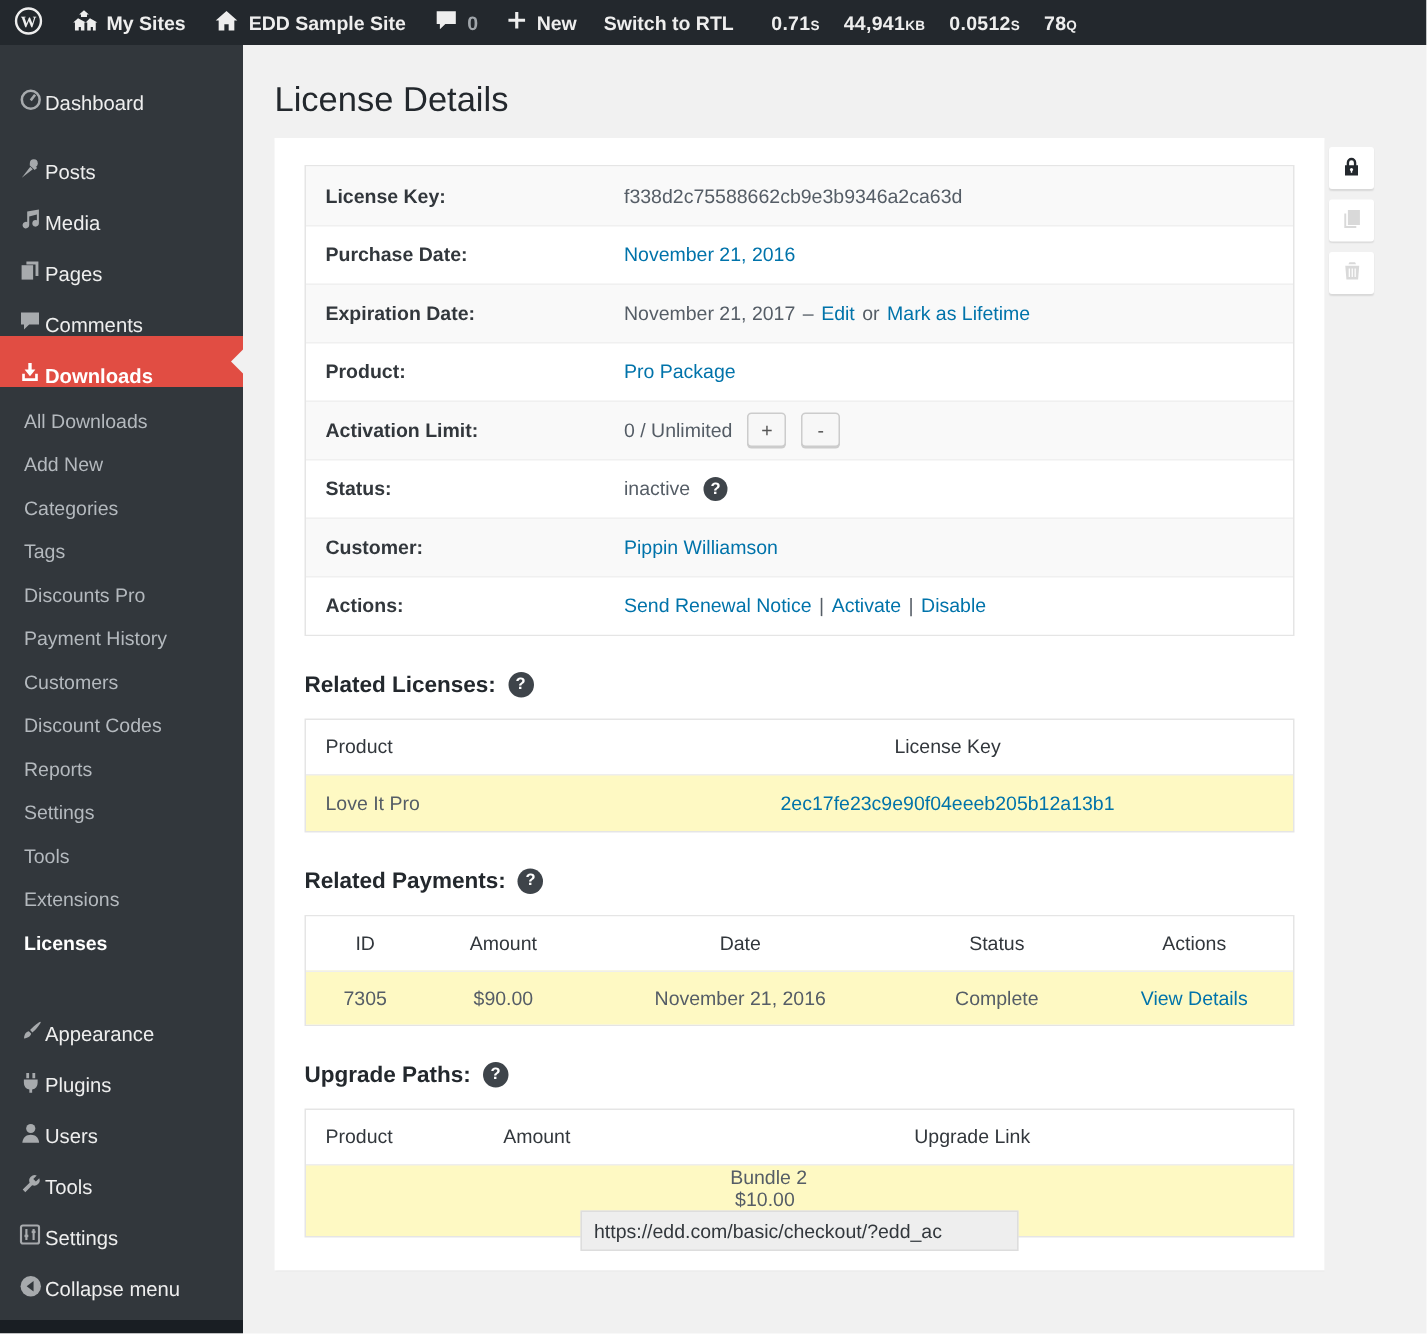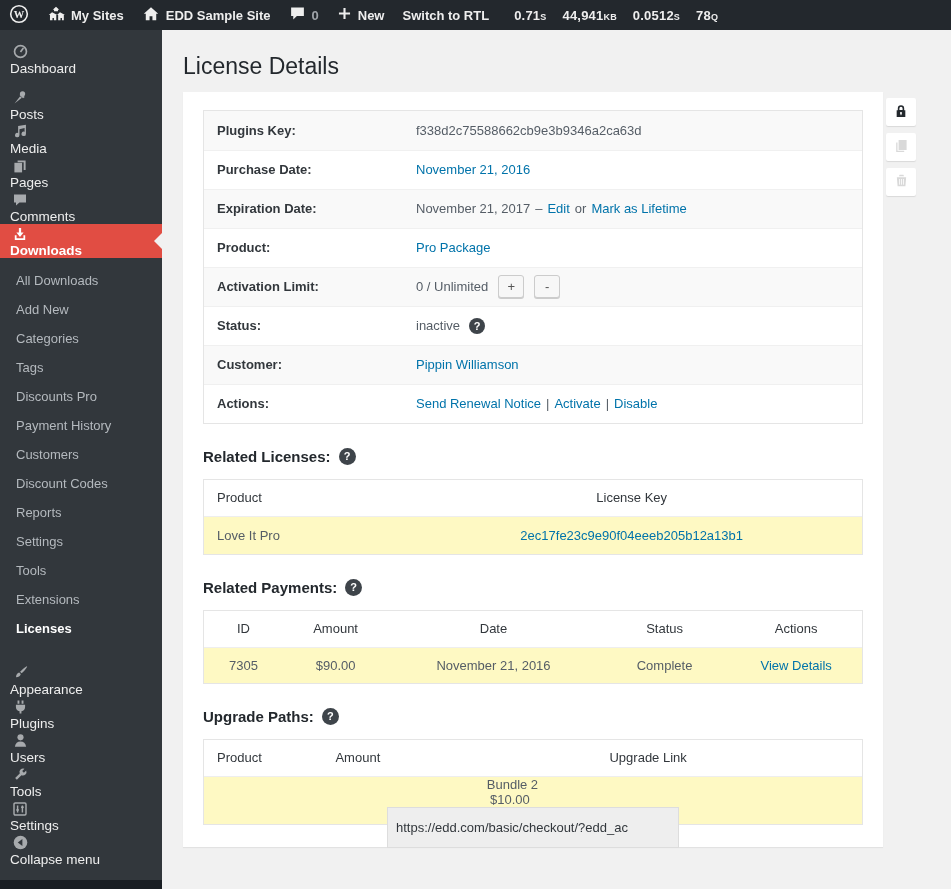--- a/index.html
+++ b/index.html
@@ -32,23 +32,23 @@
   
   .sidebar {
     position:absolute; top:30px; left:0; width:162px; height:850px;
     background:#32373c; color:#eee; z-index:40;
   }
   .sidebar-bottom-strip {
     position:absolute; left:0; top:880px; width:162px; height:9px;
     background:#191e23; z-index:45;
   }
   .menu-item {
-    display:flex; align-items:flex-start; 
+    display:flex; align-items:flex-end; 
     height:34px; padding-left:10px;
-    font-size:13.5px; color:#eee; cursor:pointer; position:relative;flex-direction:column;
+    font-size:13.5px; color:#eee; cursor:pointer; position:relative;
   }
   .menu-item .mi-icon { width:20px; height:20px; display:flex; align-items:center; justify-content:center; color:#a7aaad; }
   .menu-item.first { margin-top:12px; margin-bottom:12px; }
   .menu-item.active {
     background:#e14d43; color:#fff; font-weight:700;
   }
   .menu-item.active .mi-icon { color:#fff; }
   .menu-item.active::after {
     content:""; position:absolute; right:0; top:50%; margin-top:-8px;
     border-top:8px solid transparent; border-bottom:8px solid transparent;
@@ -109,21 +109,21 @@
   .rl-key { width:70%; }
   .rl-row { height:38px; }
   
   .rp-id { width:12%; } .rp-amount { width:16%; } .rp-date { width:32%; }
   .rp-status { width:20%; } .rp-actions { width:20%; }
   .rp-row { height:36px; }
   
   .up-product { width:18%; } .up-amount { width:17%; } .up-link { width:65%; }
   .up-head { height:36px; } .up-row { height:48px;flex-direction:column; }
   .upgrade-input {
-    width:292px; height:41px; padding:3px 8px;
+    width:292px; height:27px; padding:3px 8px;
     background:#eee; border:1px solid #ddd; border-radius:0;
     font-family:"Liberation Sans", sans-serif;
     font-size:13px; color:#32373c;
   }
   
   .side-actions { position:absolute; left:886px; top:98px; display:flex; flex-direction:column; gap:7px; z-index:30; }
   .side-btn {
     width:30px; height:28px; background:#fff; border-radius:2px;
     display:flex; align-items:center; justify-content:center;
     box-shadow:0 1px 1px rgba(0,0,0,.1); cursor:pointer;
@@ -347,21 +347,21 @@
   </div>
 </div>
 
 <div class="content">
   <h1 class="page-title">License Details</h1>
 
   <div class="panel">
 
     <div class="detail-table">
       <div class="detail-row">
-        <span class="detail-label">Plugins Key:</span>
+        <span class="detail-label">License Key:</span>
         <span class="detail-value">f338d2c75588662cb9e3b9346a2ca63d</span>
       </div>
       <div class="detail-row">
         <span class="detail-label">Purchase Date:</span>
         <span class="detail-value">
             <a class="link">November 21, 2016</a>
           </span>
       </div>
       <div class="detail-row">
         <span class="detail-label">Expiration Date:</span>

